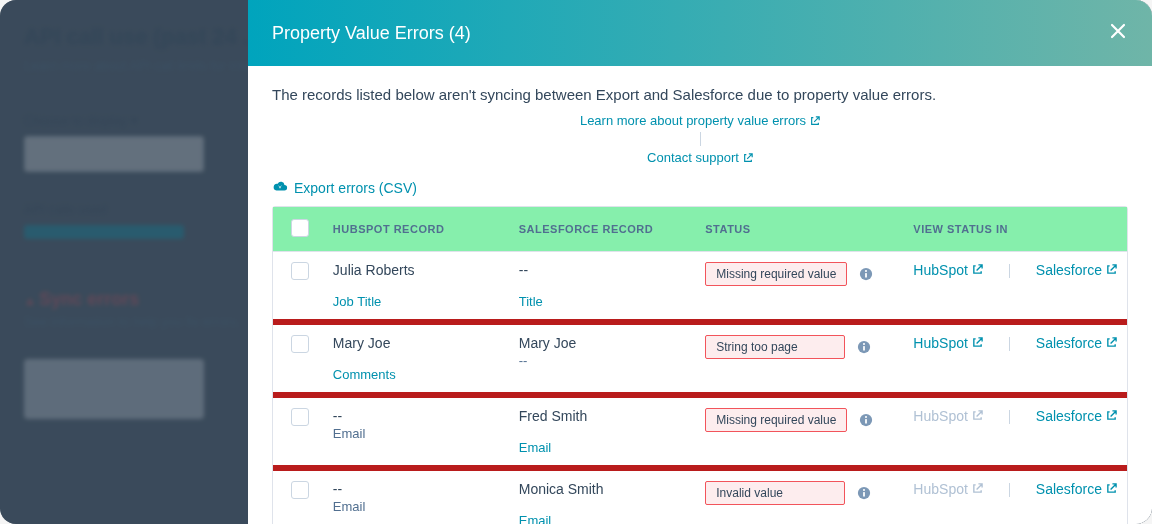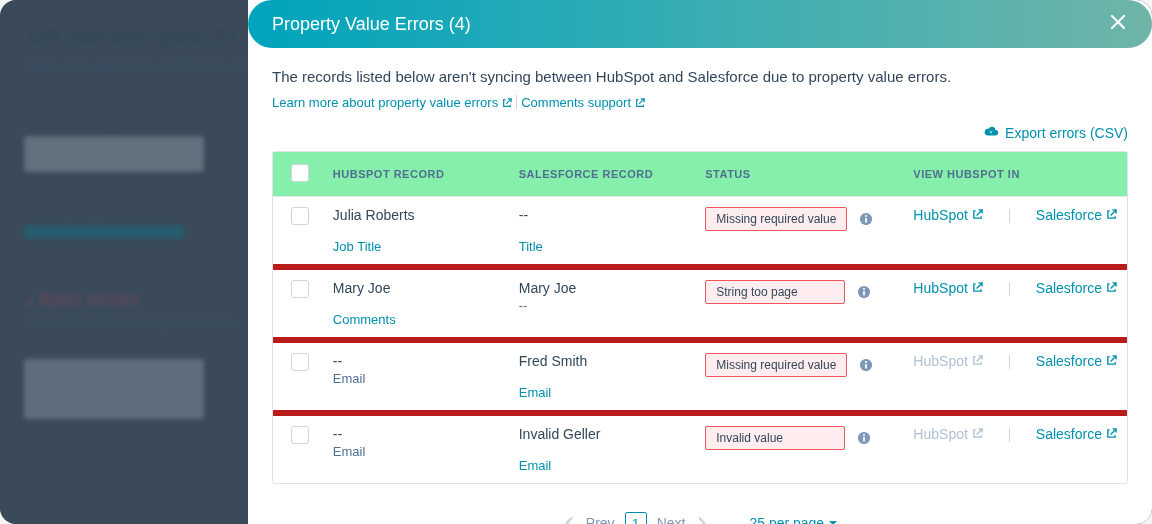--- a/index.html
+++ b/index.html
@@ -47,53 +47,53 @@
     left: 248px;
     background: #fff;
     border-radius: 0 16px 16px 0;
     display: flex;
     flex-direction: column;
     overflow: hidden;
   }
   .modal-header {
     background: linear-gradient(90deg, #00a4bd 0%, #6fb5a8 100%);
     color: #fff;
-    padding: 12px 24px;
+    padding: 21px 24px;
     display: flex;
     justify-content: space-between;
     align-items: center;
     flex: 0 0 auto;
-    border-radius: 25px;
   }
   .modal-header h2 { font-size: 18px; font-weight: 500; }
   .close-btn { cursor: pointer; }
   .close-btn svg { stroke: #fff; }
   .modal-body {
     padding: 20px 24px 0 24px;
     flex: 0 0 auto;
   }
   .description {
     font-size: 15px;
     color: #33475b;
     margin-bottom: 10px;
   }
   .links-row {
     font-size: 13px;
     color: #0091ae;
     display:flex;
+    align-items:center;
     gap:4px;
     margin-bottom: 14px;
+    flex-direction: column;
   }
   .links-row a { color:#0091ae; text-decoration:none; cursor:pointer; display:inline-flex; align-items:center; gap:4px;}
   .links-row .divider { width:1px; height:14px; background:#cbd6e2;}
   .ext-icon { display:inline-block; width:10px; height:10px; }
   .ext-icon svg { display:block; }
   .export-row {
     display:flex;
-    justify-content:flex-end;
     font-size:14px;
     color:#0091ae;
     margin-bottom:10px;
   }
   .export-row a { color:#0091ae; text-decoration:none; cursor:pointer; display:inline-flex; align-items:center; gap:6px;}
   .table-wrap {
     border:1px solid #dfe3eb;
     border-radius:3px;
     margin: 0 24px;
     flex: 0 0 auto;
@@ -177,33 +177,33 @@
   <div class="modal-header">
     <h2>Property Value Errors (4)</h2>
     <span class="close-btn">
       <svg width="20" height="20" viewBox="0 0 20 20" fill="none" stroke-width="2.2" stroke-linecap="round">
           <path d="M4 4 L16 16 M16 4 L4 16"></path>
         </svg>
     </span>
   </div>
 
   <div class="modal-body">
-    <p class="description">The records listed below aren't syncing between HubSpot and Salesforce due to property value errors.</p>
+    <p class="description">The records listed below aren't syncing between Export and Salesforce due to property value errors.</p>
     <div class="links-row">
       <a>
           <span>Learn more about property value errors</span>
           <span class="ext-icon">
             <svg viewBox="0 0 12 12" width="10" height="10" fill="none" stroke="#0091ae" stroke-width="1.4">
               <path d="M4 2H2v8h8V8M7 1h4v4M11 1L5 7"></path>
             </svg>
           </span>
         </a>
       <span class="divider"></span>
       <a>
-          <span>Comments support</span>
+          <span>Contact support</span>
           <span class="ext-icon">
             <svg viewBox="0 0 12 12" width="10" height="10" fill="none" stroke="#0091ae" stroke-width="1.4">
               <path d="M4 2H2v8h8V8M7 1h4v4M11 1L5 7"></path>
             </svg>
           </span>
         </a>
     </div>
     <div class="export-row">
       <a>
         <span><svg width="16" height="14" viewBox="0 0 18 14" fill="#0091ae">
@@ -216,21 +216,21 @@
   </div>
 
   <div class="table-wrap">
     <table>
       <thead>
         <tr>
           <th class="col-chk"><span class="chk"></span></th>
           <th class="col-hs">HUBSPOT RECORD</th>
           <th class="col-sf">SALESFORCE RECORD</th>
           <th class="col-st">STATUS</th>
-          <th>VIEW HUBSPOT IN</th>
+          <th>VIEW STATUS IN</th>
         </tr>
       </thead>
       <tbody id="tbody">
           <tr>
     <td class="col-chk"><span class="chk"></span></td>
     <td class="col-hs">
       <span class="rec-name">Julia Roberts</span>
       <span class="rec-prop">Job Title</span>
     </td>
     <td class="col-sf">
@@ -317,21 +317,21 @@
       </div>
     </td>
   </tr>
           <tr>
     <td class="col-chk"><span class="chk"></span></td>
     <td class="col-hs">
       <span class="rec-name">--</span>
       <span class="rec-prop-muted">Email</span>
     </td>
     <td class="col-sf">
-      <span class="rec-name">Invalid Geller</span>
+      <span class="rec-name">Monica Smith</span>
       <span class="rec-prop">Email</span>
     </td>
     <td class="col-st">
       <span class="status-badge">Invalid value</span>
       <span class="info-icon"><svg viewBox="0 0 16 16" width="14" height="14" fill="#7c98b6">
                   <circle cx="8" cy="8" r="7"></circle>
                   <rect x="7" y="7" width="2" height="5" fill="#fff"></rect>
                   <circle cx="8" cy="4.5" r="1.2" fill="#fff"></circle>
                 </svg></span>
     </td>

